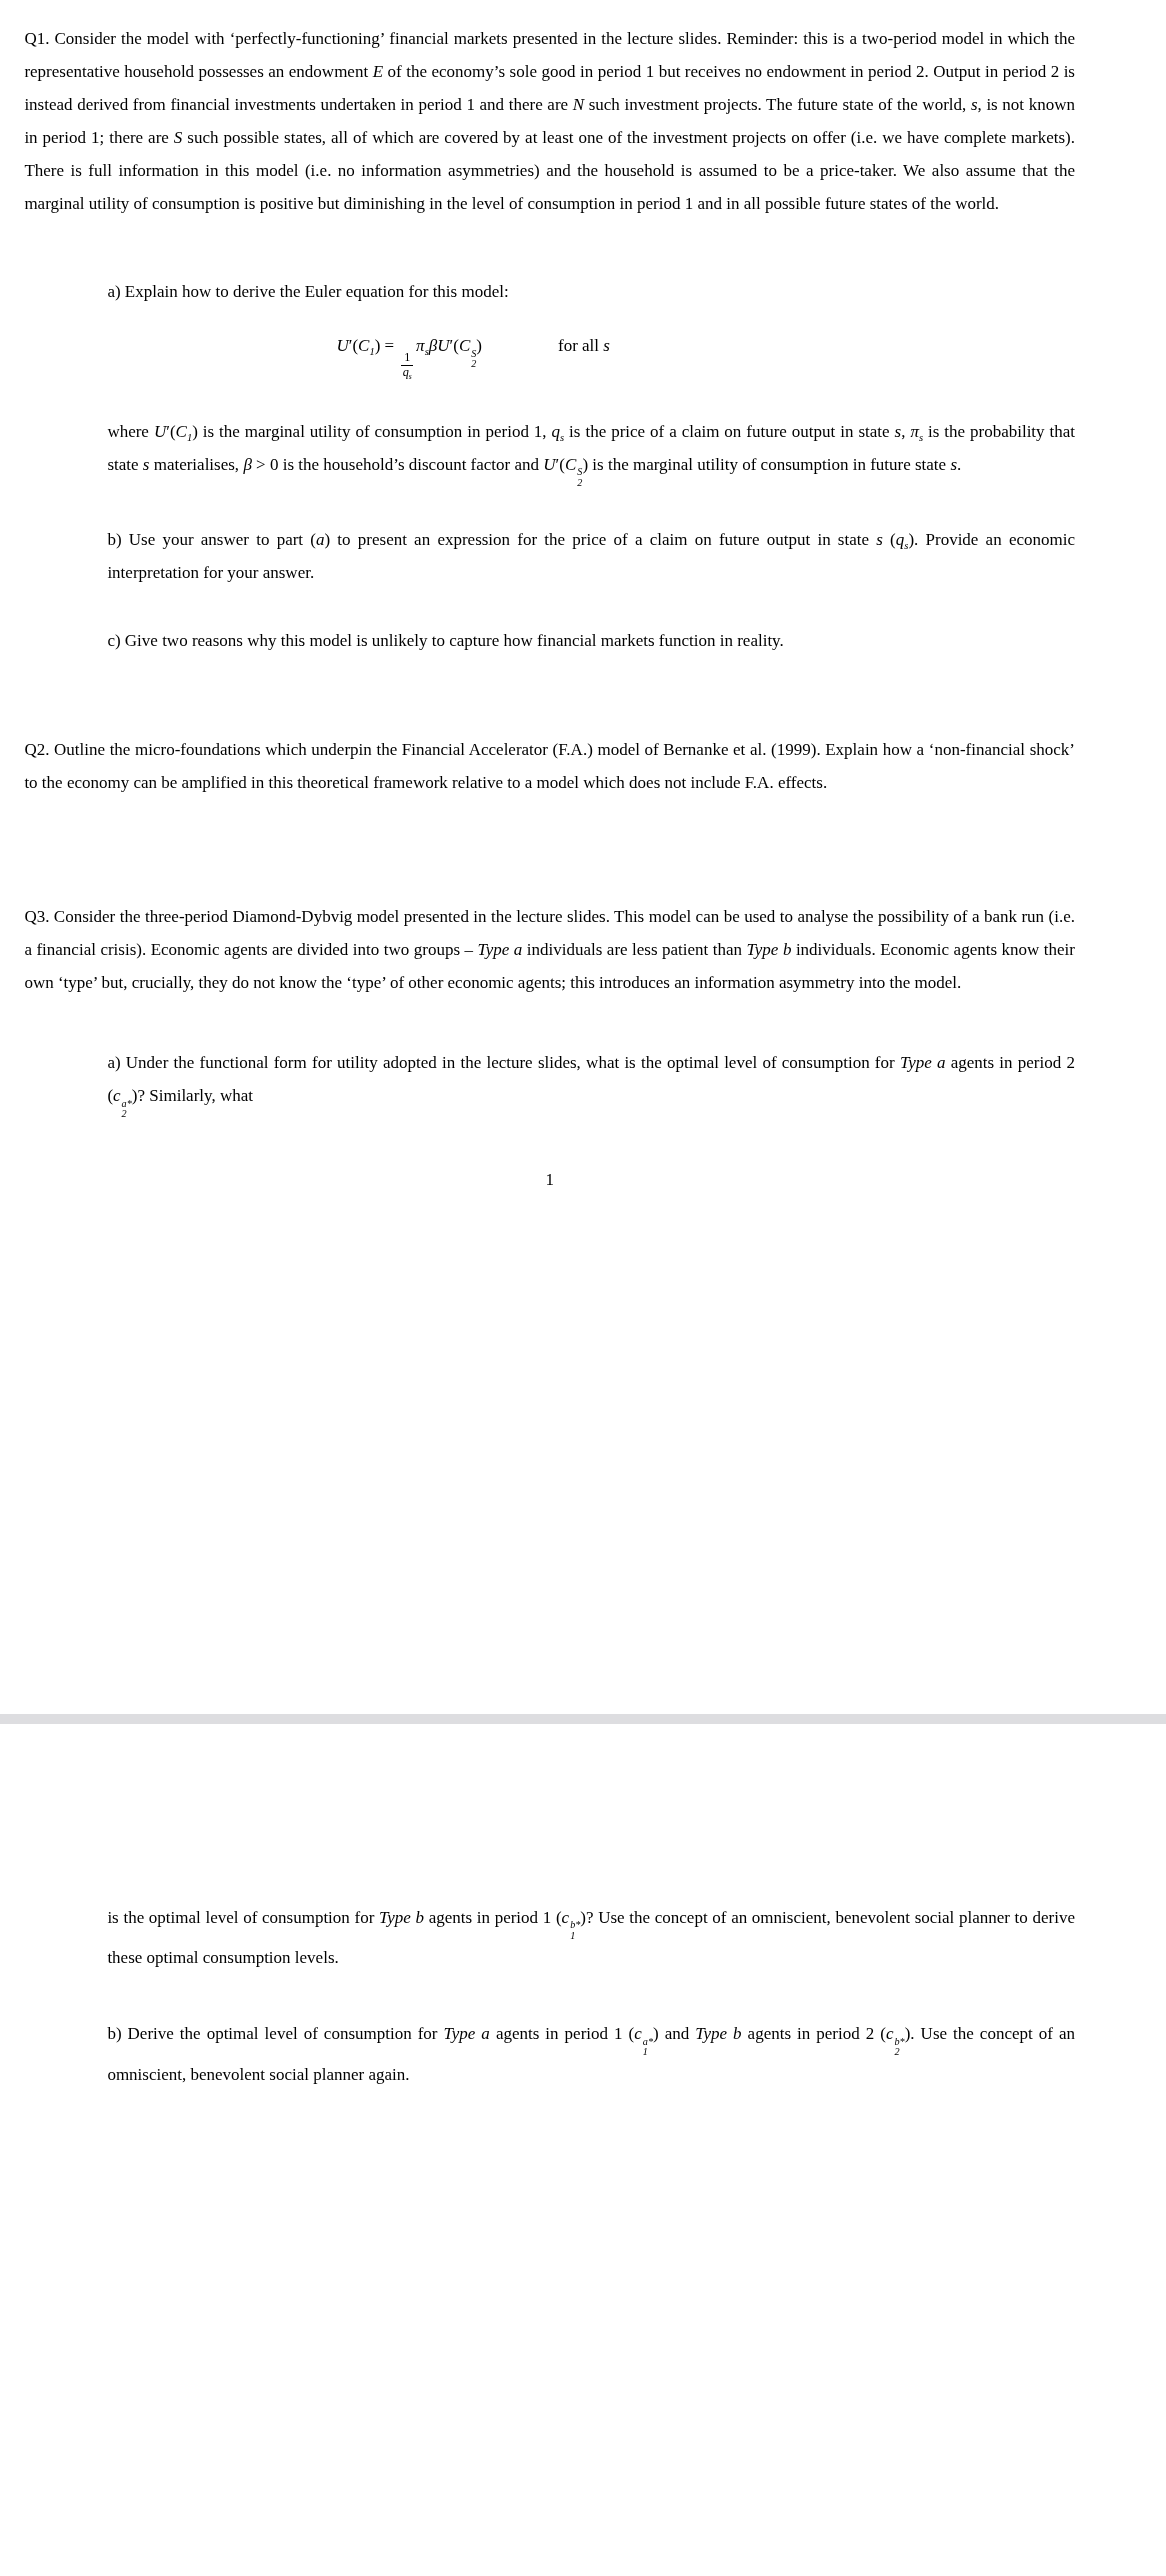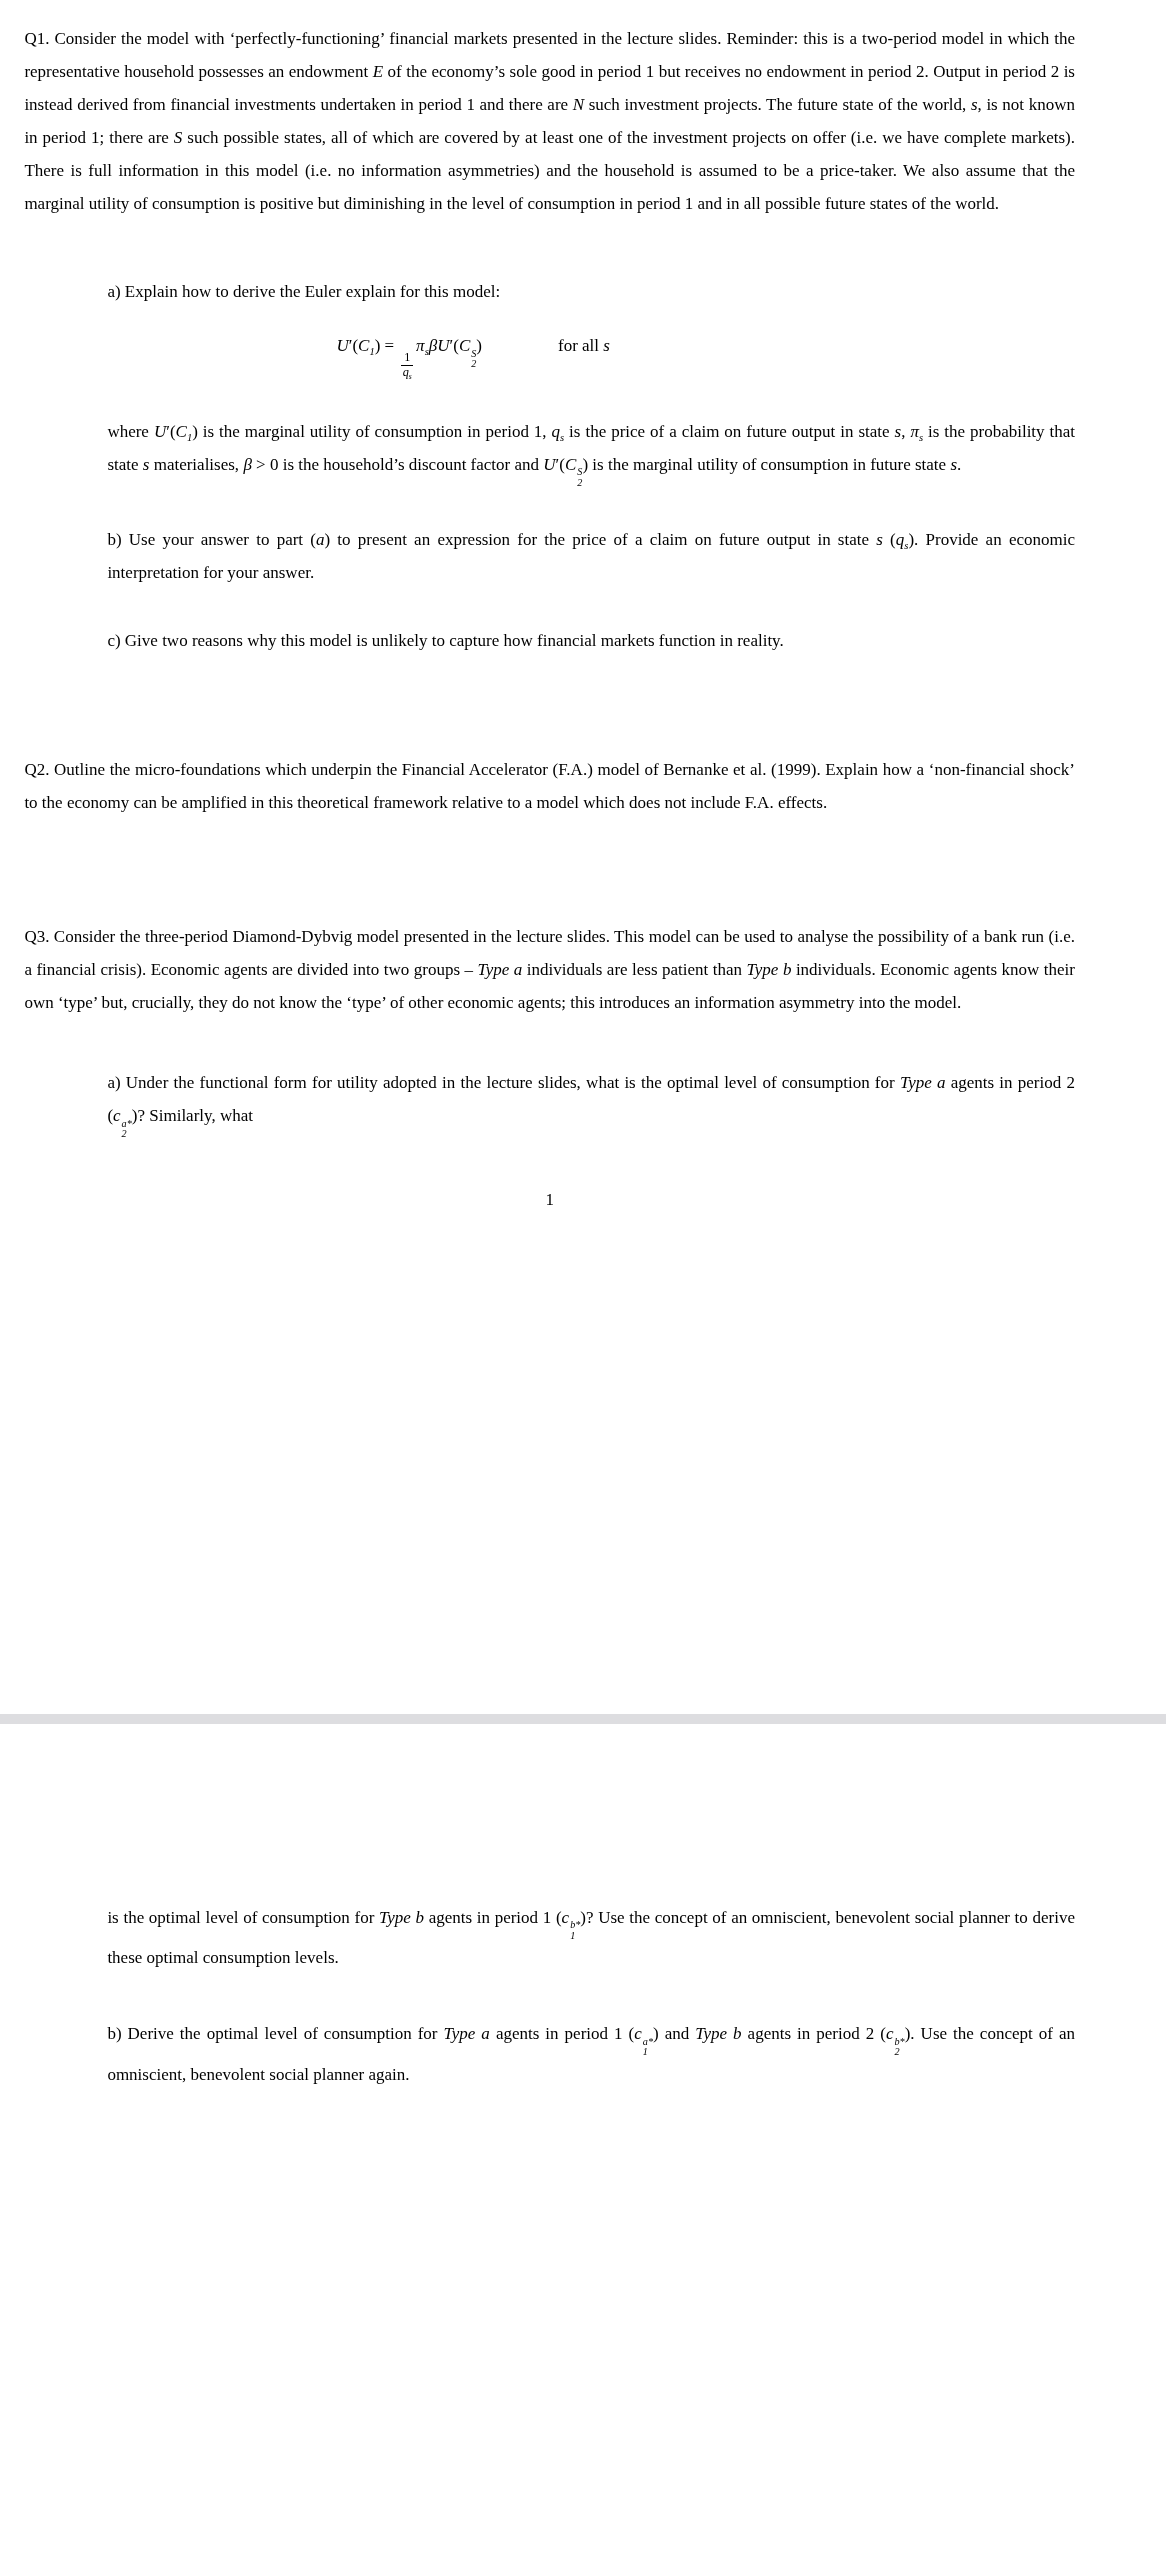--- a/index.html
+++ b/index.html
@@ -31,36 +31,36 @@
     font-size:0.72em;line-height:1.12;vertical-align:-0.85em;margin:0 2.9px;
   }
   .frac .num{border-bottom:1.6px solid #000;padding:0 2.9px;display:block;}
   .frac .den{display:block;font-style:italic;}
   .eqline{margin:21.5px 0 15.6px 312px;text-align:left;white-space:nowrap;}
   .eqgap{display:inline-block;width:76px;}
   .m-a1{margin-top:55px;}
   .m-where{margin-top:35px;}
   .m-b1{margin-top:35px;}
   .m-c1{margin-top:35px;}
-  .m-q2{margin-top:96px;}
+  .m-q2{margin-top:76px;}
   .m-q3{margin-top:101px;}
   .m-q3a{margin-top:47px;}
   .pagenum{margin-top:43px;text-align:center;}
   .m-b2{margin-top:43px;}
   .m-c2{margin-top:41px;}
   .m-d2{margin-top:29px;}
 </style>
 </head>
 <body>
 
 <div class="doc">
 
   <div class="page page-1">
     <p>Q1. Consider the model with ‘perfectly-functioning’ financial markets presented in the lecture slides. Reminder: this is a two-period model in which the representative household possesses an endowment <span class="it">E</span> of the economy’s sole good in period 1 but receives no endowment in period 2. Output in period 2 is instead derived from financial investments undertaken in period 1 and there are <span class="it">N</span> such investment projects. The future state of the world, <span class="it">s</span>, is not known in period 1; there are <span class="it">S</span> such possible states, all of which are covered by at least one of the investment projects on offer (i.e. we have complete markets). There is full information in this model (i.e. no information asymmetries) and the household is assumed to be a price-taker. We also assume that the marginal utility of consumption is positive but diminishing in the level of consumption in period 1 and in all possible future states of the world.</p>
-    <p class="ind m-a1">a) Explain how to derive the Euler explain for this model:</p>
+    <p class="ind m-a1">a) Explain how to derive the Euler equation for this model:</p>
     <p class="eqline"><span><span class="it">U</span>′(<span class="it">C</span><sub class="mt">1</sub>) = <span class="frac">
             <span class="num">1</span>
             <span class="den"><span class="it">q</span><sub class="mt">s</sub></span>
           </span><span class="it">π</span><sub class="mt">s</sub><span class="it">βU</span>′(<span class="ssw"><span class="it">C</span><span class="stack">
               <span class="up">S</span>
               <span class="dn">2</span>
             </span></span>)</span><span class="eqgap"></span><span>for all <span class="it">s</span></span></p>
     <p class="ind m-where">where <span class="it">U</span>′(<span class="it">C</span><sub class="mt">1</sub>) is the marginal utility of consumption in period 1, <span class="it">q</span><sub class="mt">s</sub> is the price of a claim on future output in state <span class="it">s</span>, <span class="it">π</span><sub class="mt">s</sub> is the probability that state <span class="it">s</span> materialises, <span class="it">β</span> &gt; 0 is the household’s discount factor and <span class="it">U</span>′(<span class="ssw"><span class="it">C</span><span class="stack">
             <span class="up">S</span>
             <span class="dn">2</span>

